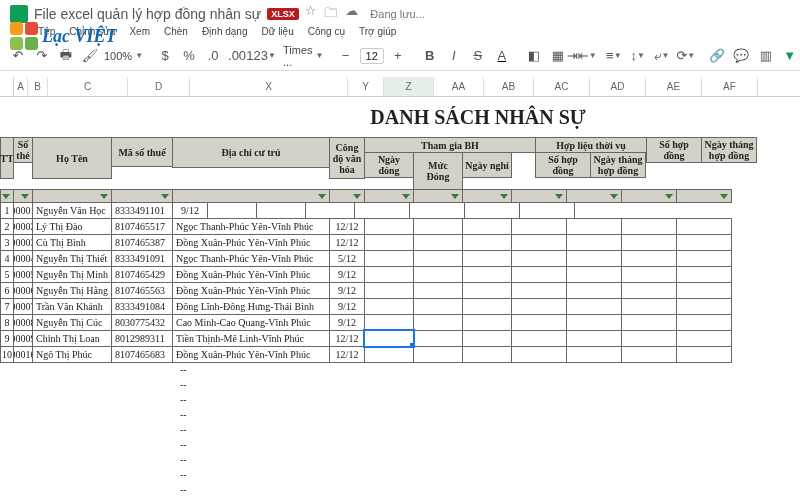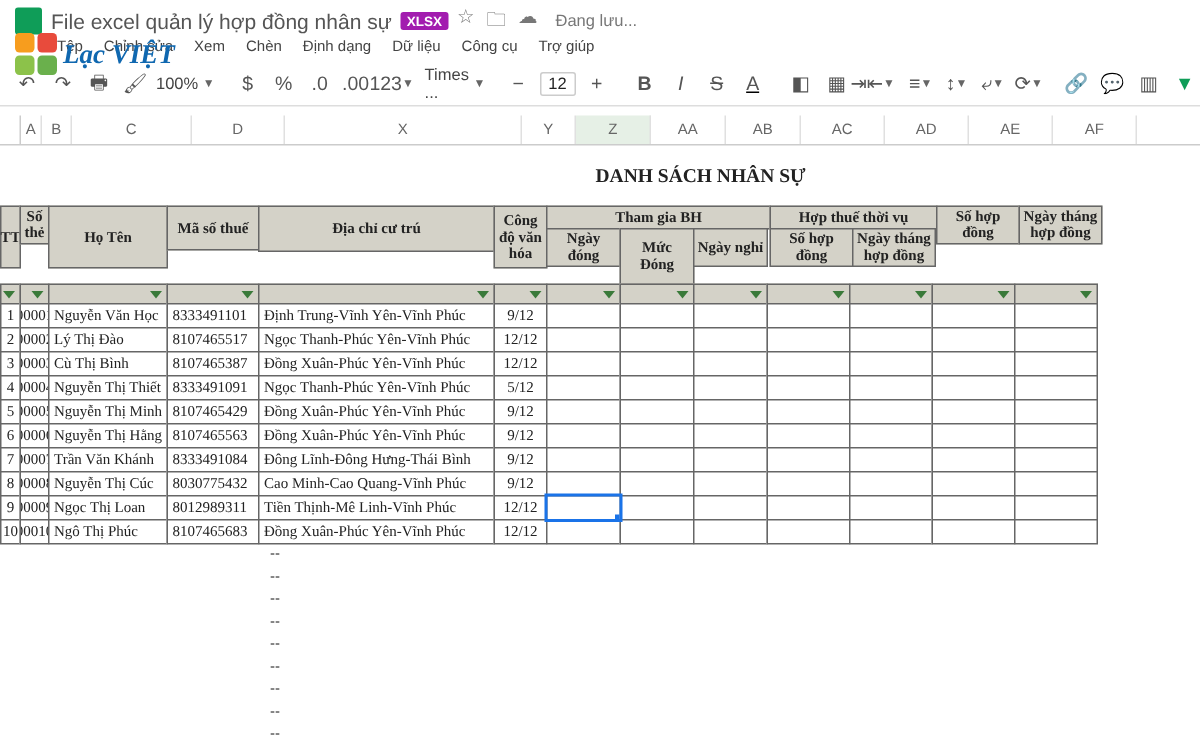--- a/index.html
+++ b/index.html
@@ -1,21 +1,21 @@
 <!DOCTYPE html>
 <html><head>
 <meta charset="utf-8">
 <style>
   * { box-sizing: border-box; margin: 0; padding: 0; }
   body { font-family: Arial, sans-serif; font-size: 12px; background: #fff; color: #222; overflow: hidden; width: 800px; height: 500px; }
 
   .titlebar { display: flex; align-items: center; padding: 4px 10px 0 10px; gap: 6px; height: 24px; }
   .doc-icon { width: 18px; height: 18px; background: #0f9d58; border-radius: 2px; display: inline-block; }
   .doc-title { font-size: 14px; color: #555; }
-  .xlsx-badge { background: #a21caf; color: #fff; font-size: 9px; padding: 1px 4px; border-radius: 2px; font-weight: bold; }
+  .xlsx-badge { background: #b91c1c; color: #fff; font-size: 9px; padding: 1px 4px; border-radius: 2px; font-weight: bold; }
   .title-icons { display: flex; gap: 8px; color: #777; font-size: 13px; }
   .saving { color: #777; font-size: 11px; margin-left: 6px; }
 
   .menubar { display: flex; gap: 14px; padding: 2px 10px 4px 38px; font-size: 10px; color: #444; }
   .menubar span { cursor: pointer; }
 
   .toolbar { display: flex; align-items: center; gap: 4px; padding: 3px 8px; border-bottom: 1px solid #ddd; height: 30px; position: relative; }
   .tb-btn { min-width: 20px; height: 22px; display: flex; align-items: center; justify-content: center; color: #555; font-size: 13px; cursor: pointer; padding: 0 3px; }
   .tb-sep { width: 1px; height: 18px; background: #ddd; margin: 0 2px; }
   .tb-sel { display: flex; align-items: center; border: none; background: transparent; font-size: 11px; color: #444; gap: 3px; }
@@ -30,21 +30,21 @@
   .logo-sq .c { background: #8cc24a; }
   .logo-sq .d { background: #6ab04c; }
   .logo-text { font-family: Georgia, serif; font-style: italic; font-weight: bold; font-size: 18px; color: #1068b0; }
 
   .colhdr-row { display: flex; border-bottom: 1px solid #ccc; background: #fff; height: 20px; margin-top: 6px; }
   .colhdr { border-right: 1px solid #e0e0e0; text-align: center; font-size: 10px; color: #666; line-height: 20px; background: #fff; }
   .colhdr.sel { background: #e6f0e6; }
   .rowhdr-col { width: 14px; border-right: 1px solid #ccc; }
 
   .grid { display: flex; flex-direction: column; }
-  .gtitle { height: 40px; display: flex; align-items: center; justify-content: center; font-family: "Times New Roman", serif; font-weight: bold; font-size: 13px; border-bottom: 0; padding-left: 200px; }
+  .gtitle { height: 40px; display: flex; align-items: center; justify-content: center; font-family: "Times New Roman", serif; font-weight: bold; font-size: 20px; border-bottom: 0; padding-left: 200px; }
 
   .thead { display: flex; flex-direction: column; }
   .hdr-row { display: flex; }
   .hdr-cell { background: #d4d2c8; border: 1px solid #666; font-size: 10px; font-weight: bold; text-align: center; display: flex; align-items: center; justify-content: center; padding: 2px; margin-right: -1px; margin-bottom: -1px; font-family: "Times New Roman", serif; }
   .filter-row { display: flex; }
   .fcell { border: 1px solid #666; background: #d4d2c8; height: 14px; display: flex; align-items: center; justify-content: flex-end; padding-right: 3px; margin-right: -1px; margin-bottom: -1px; }
   .fcell .tri { width: 0; height: 0; border-left: 4px solid transparent; border-right: 4px solid transparent; border-top: 5px solid #3a7a3a; }
 
   .drow { display: flex; height: 16px; }
   .dcell { border: 1px solid #666; font-size: 10px; padding: 0 3px; display: flex; align-items: center; margin-right: -1px; margin-bottom: -1px; font-family: "Times New Roman", serif; background: #fff; overflow: hidden; white-space: nowrap; }
@@ -180,29 +180,29 @@
 
     <div class="thead">
       <div class="hdr-row">
         <div class="hdr-cell w-a" style="height:42px">TT</div>
         <div class="hdr-cell w-b" style="height:26px">Số thẻ</div>
         <div class="hdr-cell w-c" style="height:42px">Họ Tên</div>
         <div class="hdr-cell w-d" style="height:30px">Mã số thuế</div>
         <div class="hdr-cell w-x" style="height:31px">Địa chỉ cư trú</div>
         <div class="hdr-cell w-y" style="height:42px">Công độ văn hóa</div>
         <div style="display:flex;flex-direction:column">
-          <div class="hdr-cell" style="width:150px;height:16px">Tham gia BH</div>
+          <div class="hdr-cell" style="width:172px;height:16px">Tham gia BH</div>
           <div style="display:flex">
             <div class="hdr-cell w-z" style="height:26px">Ngày đóng</div>
             <div class="hdr-cell w-aa" style="height:38px">Mức Đóng</div>
             <div class="hdr-cell w-ab" style="height:26px">Ngày nghỉ</div>
           </div>
         </div>
         <div style="display:flex;flex-direction:column">
-          <div class="hdr-cell" style="width:112px;height:16px">Hợp thuế thời vụ</div>
+          <div class="hdr-cell" style="width:112px;height:16px">Hợp liệu thời vụ</div>
           <div style="display:flex">
             <div class="hdr-cell w-ac" style="height:26px">Số hợp đồng</div>
             <div class="hdr-cell w-ad" style="height:26px">Ngày tháng hợp đồng</div>
           </div>
         </div>
         <div style="display:flex;flex-direction:column">
           <div style="display:flex">
             <div class="hdr-cell w-ae" style="height:26px">Số hợp đồng</div>
             <div class="hdr-cell w-af" style="height:26px">Ngày tháng hợp đồng</div>
           </div>
@@ -250,21 +250,20 @@
           </div>
         </div>
     </div>
 
     <div id="data-rows">
         <div class="drow">
           <div class="dcell w-a center">1</div>
           <div class="dcell w-b center">00001</div>
           <div class="dcell w-c">Nguyễn Văn Học</div>
           <div class="dcell w-d">8333491101</div>
-          <div class="dcell w-x">Định Trung-Vĩnh Yên-Vĩnh Phúc</div>
           <div class="dcell w-y center">9/12</div>
           <div class="dcell w-z"></div>
           <div class="dcell w-aa"></div>
           <div class="dcell w-ab"></div>
           <div class="dcell w-ac"></div>
           <div class="dcell w-ad"></div>
           <div class="dcell w-ae"></div>
           <div class="dcell w-af"></div>
         </div>
         <div class="drow">
@@ -368,21 +367,21 @@
           <div class="dcell w-aa"></div>
           <div class="dcell w-ab"></div>
           <div class="dcell w-ac"></div>
           <div class="dcell w-ad"></div>
           <div class="dcell w-ae"></div>
           <div class="dcell w-af"></div>
         </div>
         <div class="drow">
           <div class="dcell w-a center">9</div>
           <div class="dcell w-b center">00009</div>
-          <div class="dcell w-c">Ngọc Thị Loan</div>
+          <div class="dcell w-c">Chỉnh Thị Loan</div>
           <div class="dcell w-d">8012989311</div>
           <div class="dcell w-x">Tiền Thịnh-Mê Linh-Vĩnh Phúc</div>
           <div class="dcell w-y center">12/12</div>
           <div class="dcell w-z sel">
             <div class="handle"></div>
           </div>
           <div class="dcell w-aa"></div>
           <div class="dcell w-ab"></div>
           <div class="dcell w-ac"></div>
           <div class="dcell w-ad"></div>

